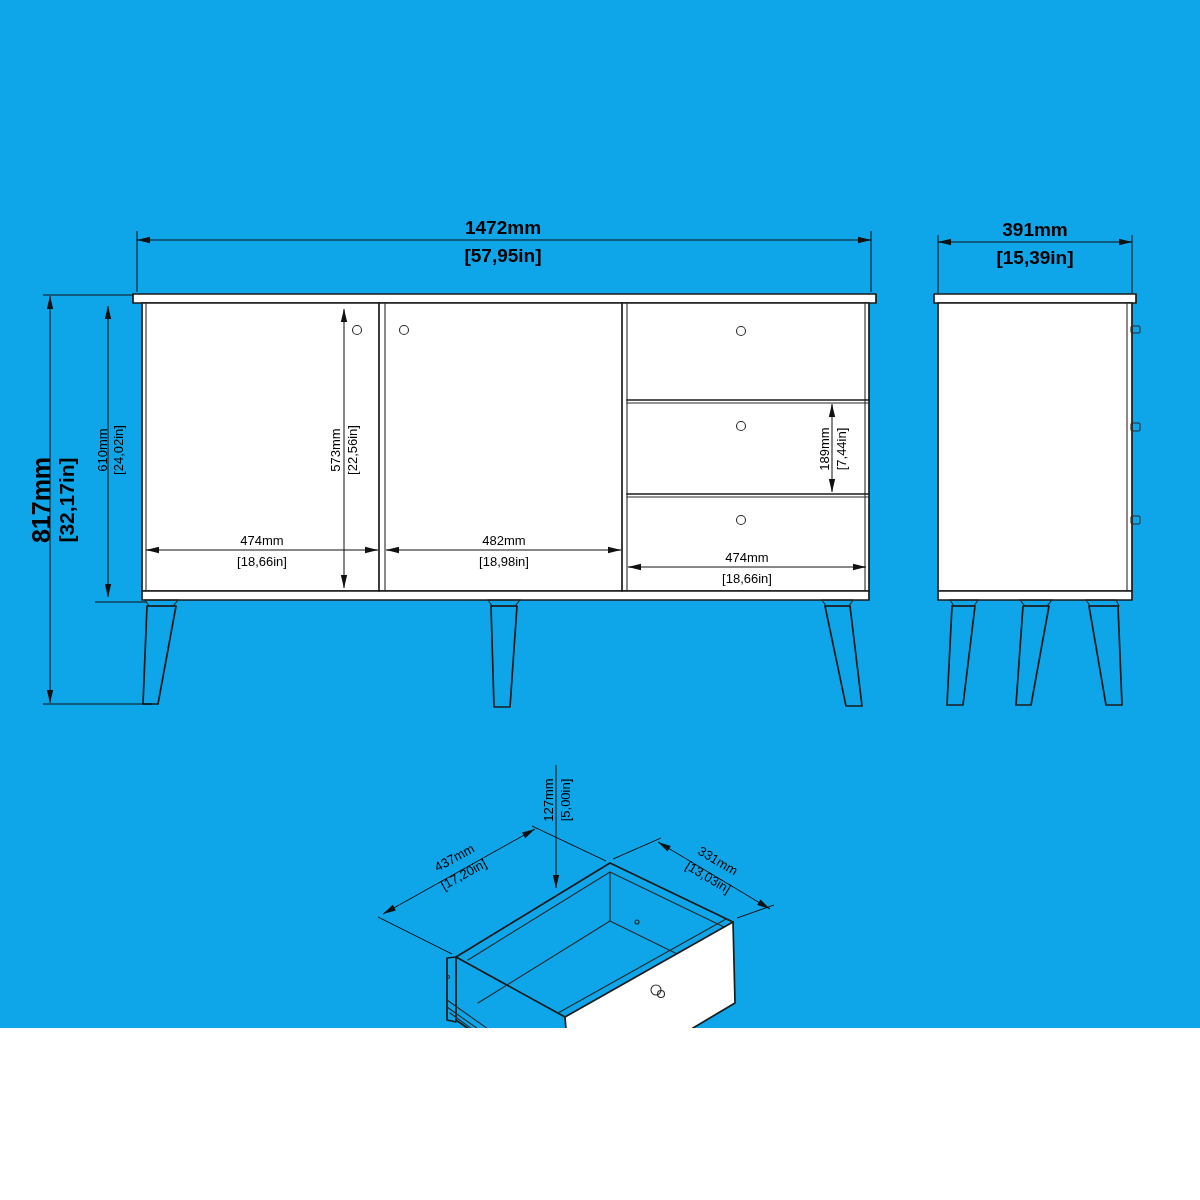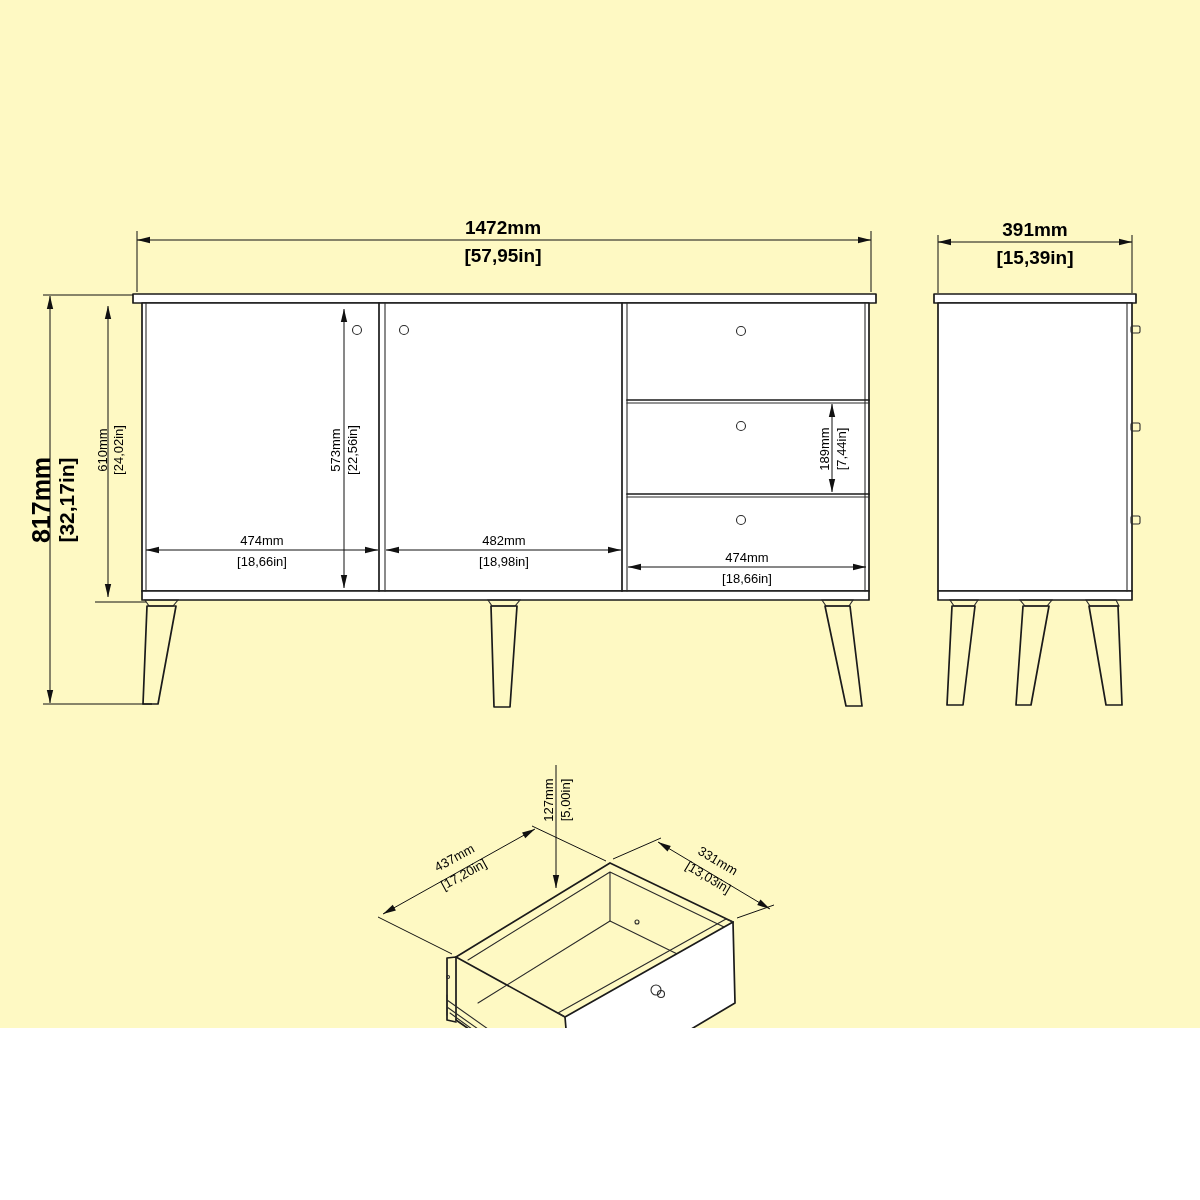--- a/index.html
+++ b/index.html
@@ -1,16 +1,16 @@
 <!DOCTYPE html>
 <html><head>
 <meta charset="utf-8">
 <style>
   html,body{margin:0;padding:0;background:#ffffff;}
-  .canvas{position:relative;width:1200px;height:1028px;background:#fef9c3;overflow:hidden;}
+  .canvas{position:relative;width:1200px;height:1028px;background:#0ea5e9;overflow:hidden;}
   svg text{font-family:"Liberation Sans", sans-serif;fill:#000;}
   .lw{stroke:#1b1b1b;stroke-width:1.7;fill:none;stroke-linejoin:round;stroke-linecap:round;}
   .lwf{stroke:#1b1b1b;stroke-width:1.7;fill:#ffffff;stroke-linejoin:round;}
   .lt{stroke:#2a2a2a;stroke-width:1.1;fill:none;stroke-linecap:round;}
   .dm{stroke:#111;stroke-width:1;fill:none;}
   .t-big{font-size:19px;font-weight:bold;}
   .t-huge{font-size:25px;font-weight:bold;}
   .t-huge2{font-size:21px;font-weight:bold;}
   .t-sm{font-size:13px;}
   .t-x3{font-size:38px;font-weight:bold;}

